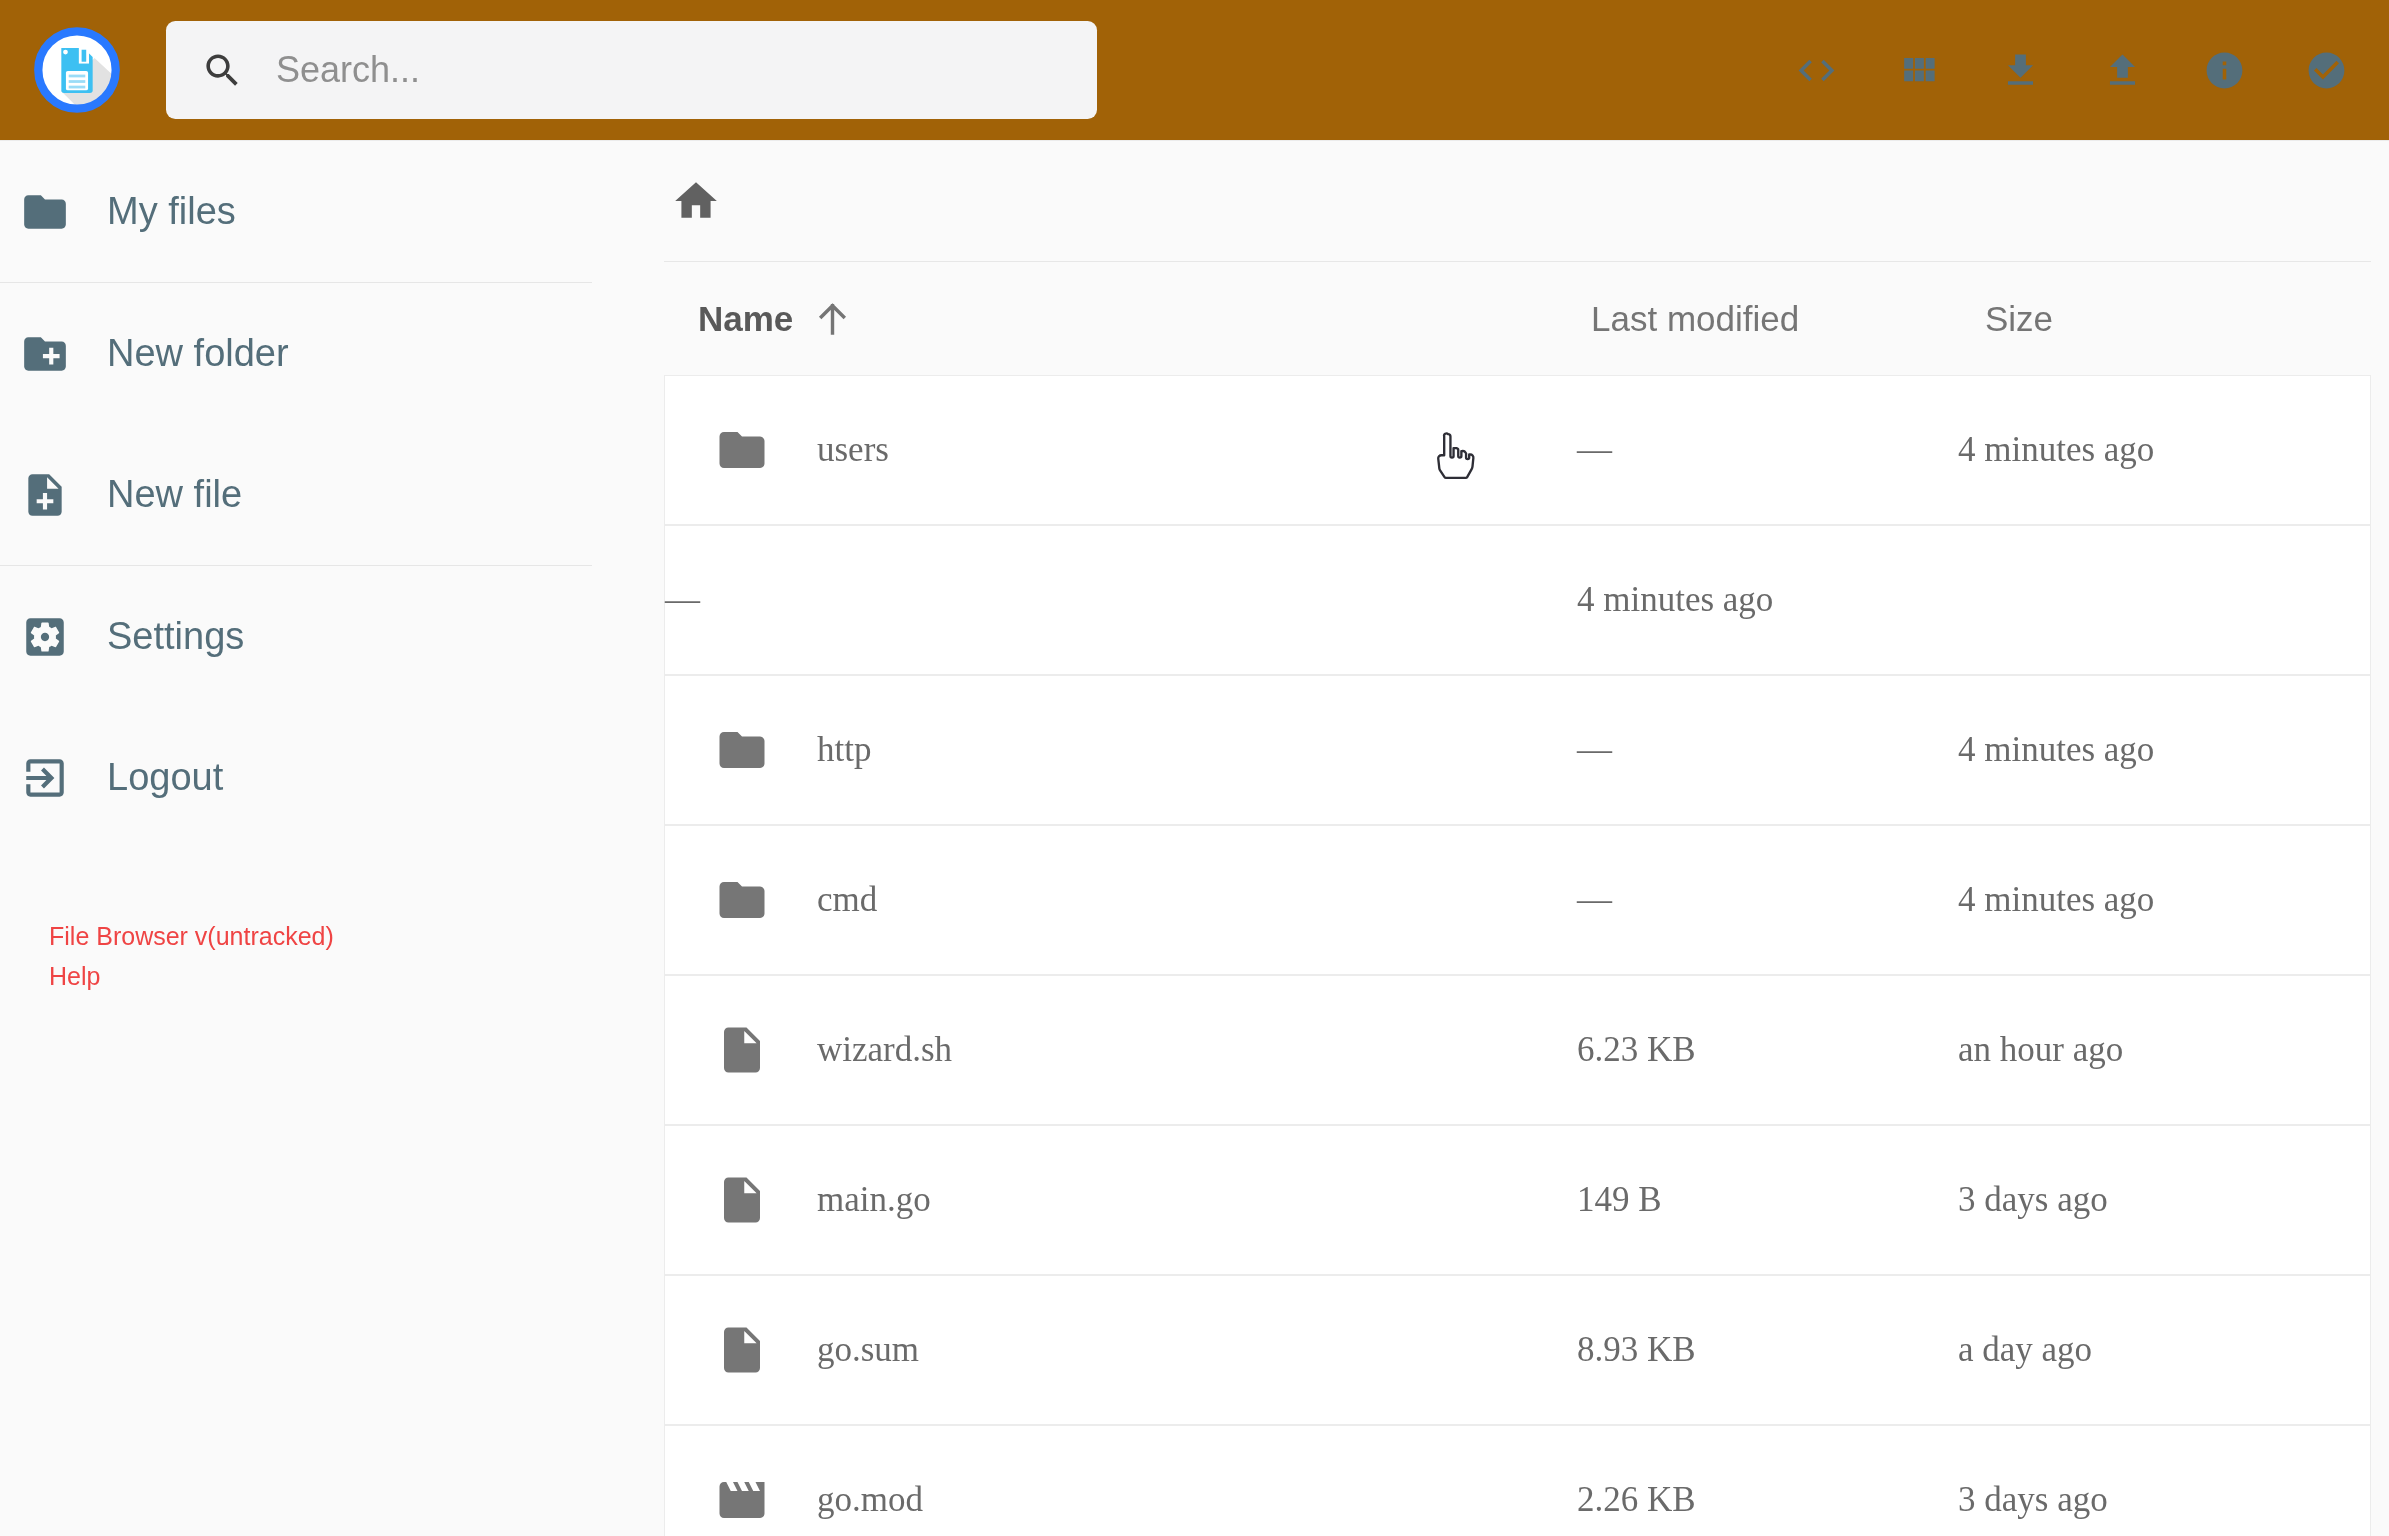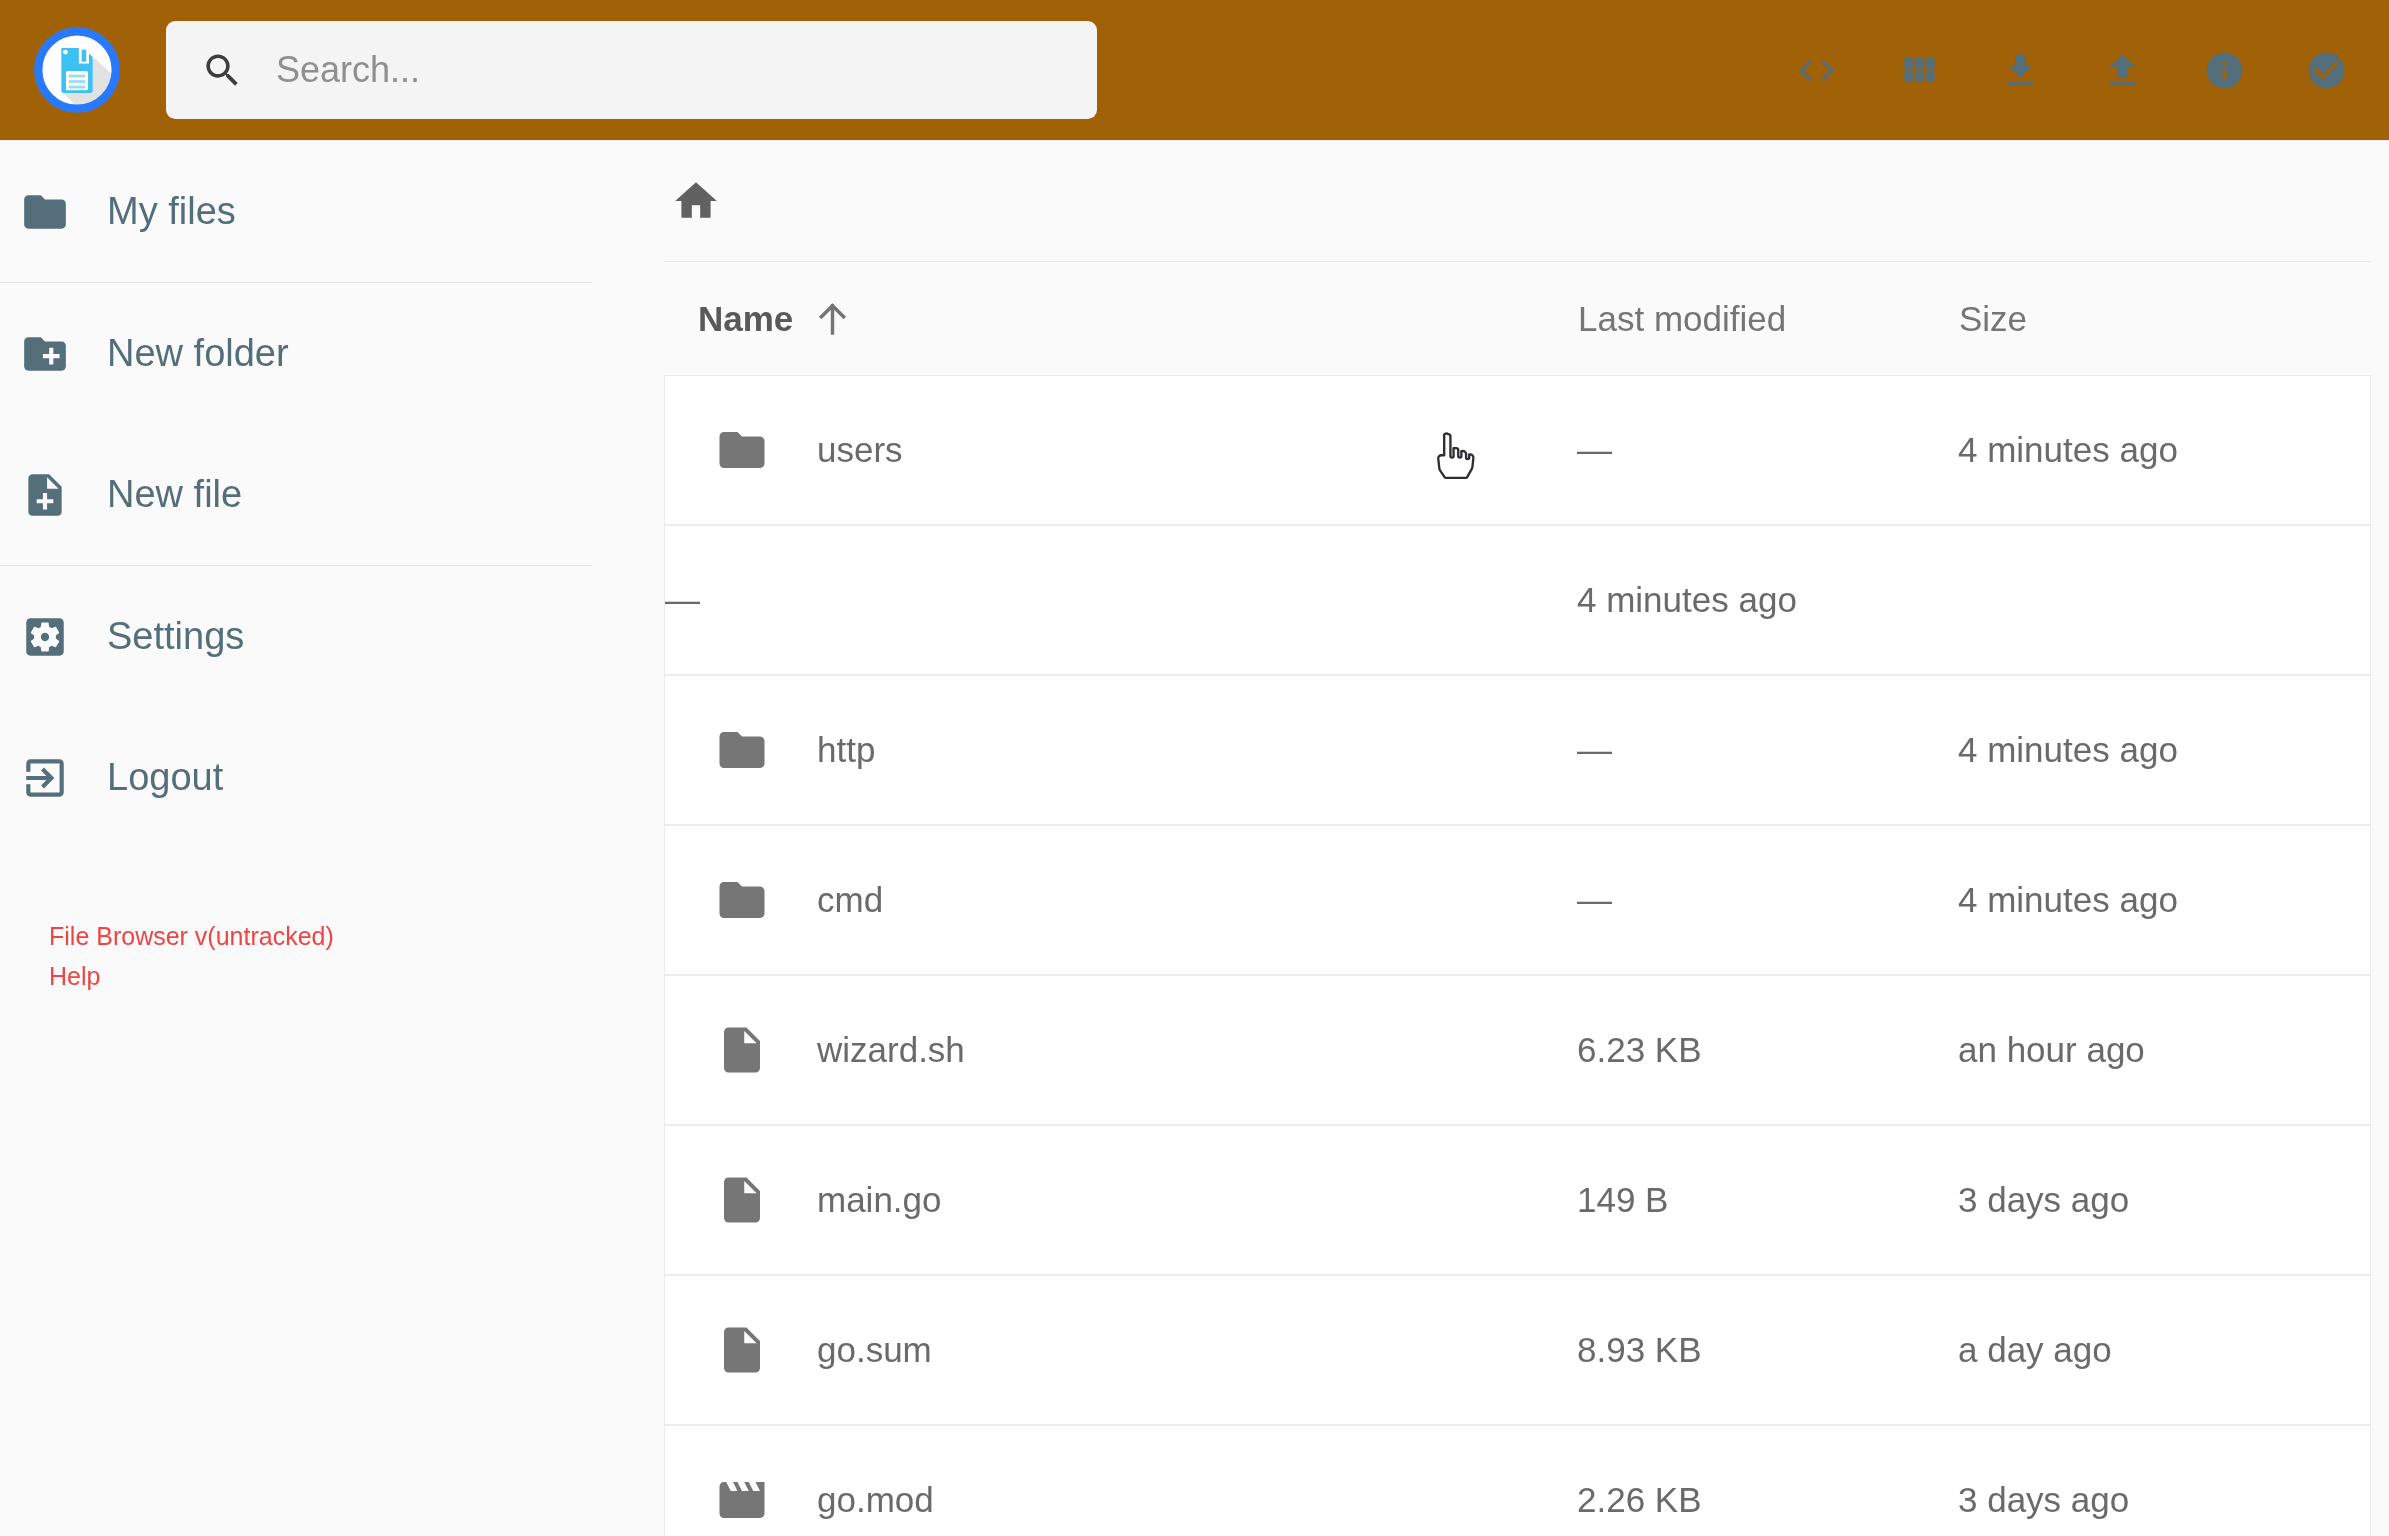--- a/index.html
+++ b/index.html
@@ -41,32 +41,32 @@
   .side-divider{border-top:0.9px solid #e6e6e6;width:592px;}
   .side-footer{position:absolute;top:775px;left:49px;font-size:25px;color:#ef4444;line-height:1.6;}
   .side-footer .help{cursor:pointer;}
 
   
   .main{position:absolute;left:592px;top:141px;right:0;bottom:0;padding:0 17.6px 0 72px;box-sizing:border-box;}
   .crumbs{height:120px;display:flex;align-items:center;padding-left:7.4px;}
   .crumb-home{background:none;border:none;padding:0;cursor:pointer;line-height:0;}
   .crumb-home svg{width:50px;height:50px;fill:#616161;}
   .main-divider{border-top:0.9px solid #e7e7e7;}
-  .cols{display:grid;grid-template-columns:914px 381px auto;height:113px;align-items:center;}
+  .cols{display:grid;grid-template-columns:914px 381px auto;height:113px;align-items:center;gap:13px;}
   .col{font-size:35px;color:#757575;cursor:pointer;}
   .col-name{padding-left:34px;display:flex;align-items:center;gap:18.5px;font-weight:bold;color:#595959;}
   .sort-arrow{line-height:0;}
   .sort-arrow svg{width:41px;height:41px;stroke:#757575;fill:none;stroke-width:2;stroke-linecap:square;}
 
   .listing{background:#ffffff;border:1.9px solid #ececec;}
   .row{display:grid;grid-template-columns:912px 381px auto;height:148px;align-items:center;cursor:pointer;}
   .row + .row{border-top:2.8px solid #ececec;}
   .cell-name{display:flex;align-items:center;gap:48px;padding-left:50px;min-width:0;}
   .cell-name svg{width:54px;height:54px;fill:#767676;flex:0 0 auto;}
-  .rname,.cell-size,.cell-mod{font-size:35px;color:#6a6a6a;white-space:nowrap;}
+  .rname,.cell-size,.cell-mod{font-size:35px;color:#6a6a6a;white-space:nowrap;font-family:Liberation Serif, serif;}
 
   
   .cursor{position:absolute;left:1427px;top:431px;width:50px;height:50px;z-index:20;pointer-events:none;}
   .cursor svg{width:100%;height:100%;}
 </style>
 </head>
 <body>
 
 <div class="screen">
 

